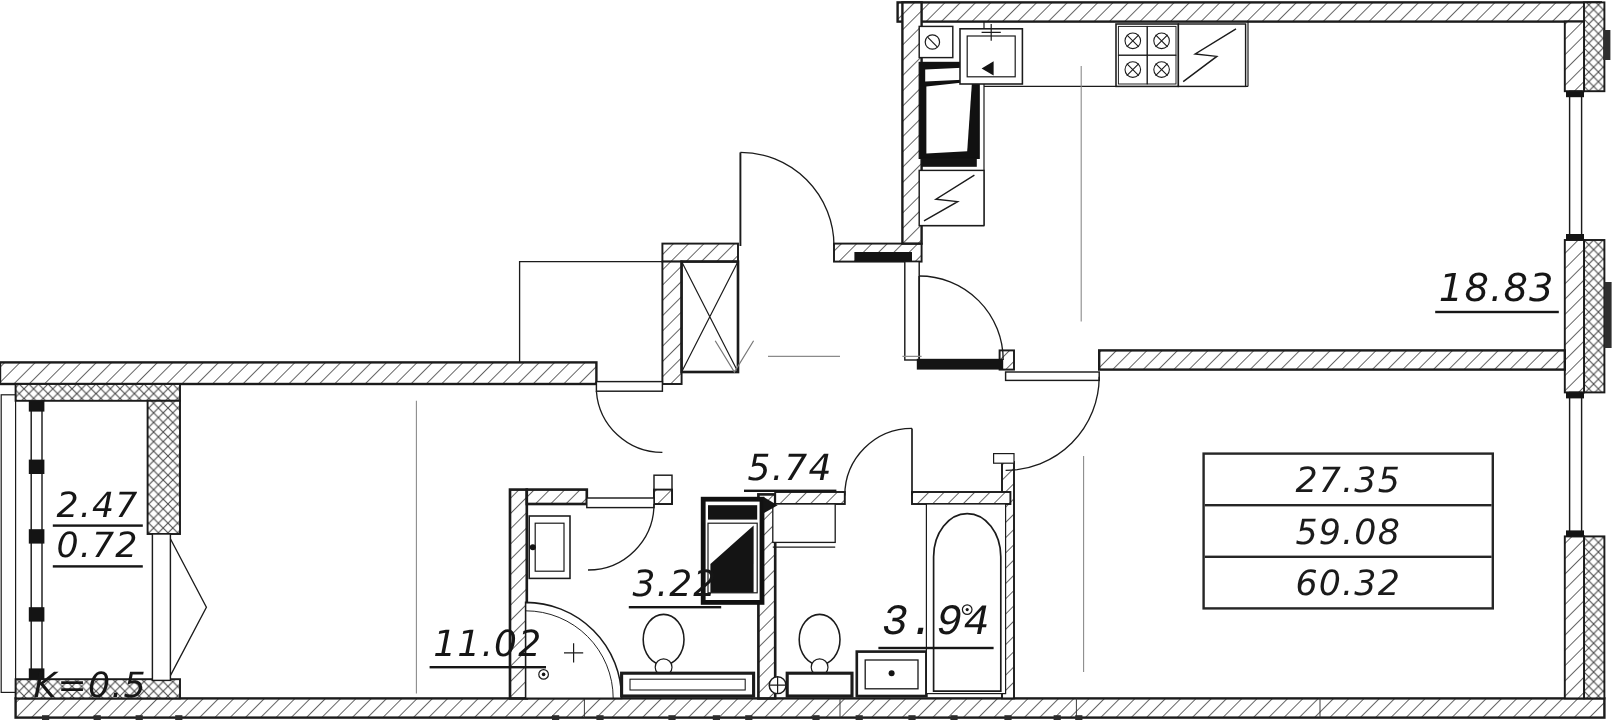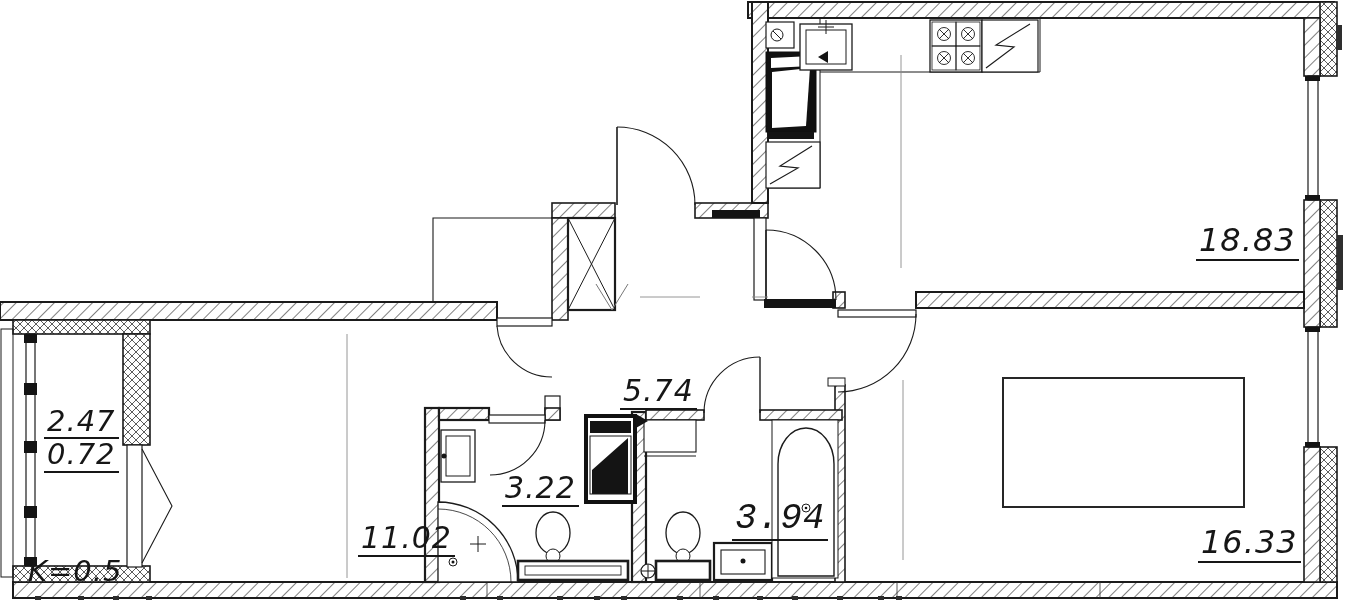--- a/index.html
+++ b/index.html
@@ -265,26 +265,30 @@
     <rect x="792" y="596" width="6" height="4"></rect>
         <rect x="837" y="596" width="6" height="4"></rect>
     <rect x="878" y="596" width="6" height="4"></rect>
         <rect x="896" y="596" width="6" height="4"></rect>
   </g>
 </svg>
 
   <div class="lbl" style="left:1196px;top:224px;font-size:32px;"><span class="u">18.83</span></div>
   <div class="lbl" style="left:620px;top:350px;font-size:30px;margin-top:25px;"><span class="u">5.74</span></div>
   <div class="lbl" style="left:326px;top:522px;font-size:30px;margin-left:32px;"><span class="u">11.02</span></div>
-  <div class="lbl" style="left:502px;top:472px;font-size:30px;"><span class="u">3.22</span></div>
+  <div class="lbl" style="left:524px;top:472px;font-size:30px;"><span class="u">3.22</span></div>
   <div class="lbl" style="left:732px;top:500px;font-size:36px;font-family:Liberation Mono, monospace;"><span class="u">3.94</span></div>
-  <div class="lbl" style="left:1198px;top:526px;font-size:32px;"><span class="u">16.33</span></div>
   <div class="lbl" style="left:44px;top:406px;font-size:29px;">
     <div class="stack">
       <span class="u">2.47</span>
       <span class="u">0.72</span>
     </div>
   </div>
   <div class="lbl" style="left:28px;top:535px;font-size:29px;margin-top:21px;"><span>K=0.5</span></div>
 
   <div class="tbl">
+    <div class="tbl-right">
+      <div class="cell">27.35</div>
+      <div class="cell">59.08</div>
+      <div class="cell">60.32</div>
+    </div>
   </div>
 </div>
 
 </body></html>

